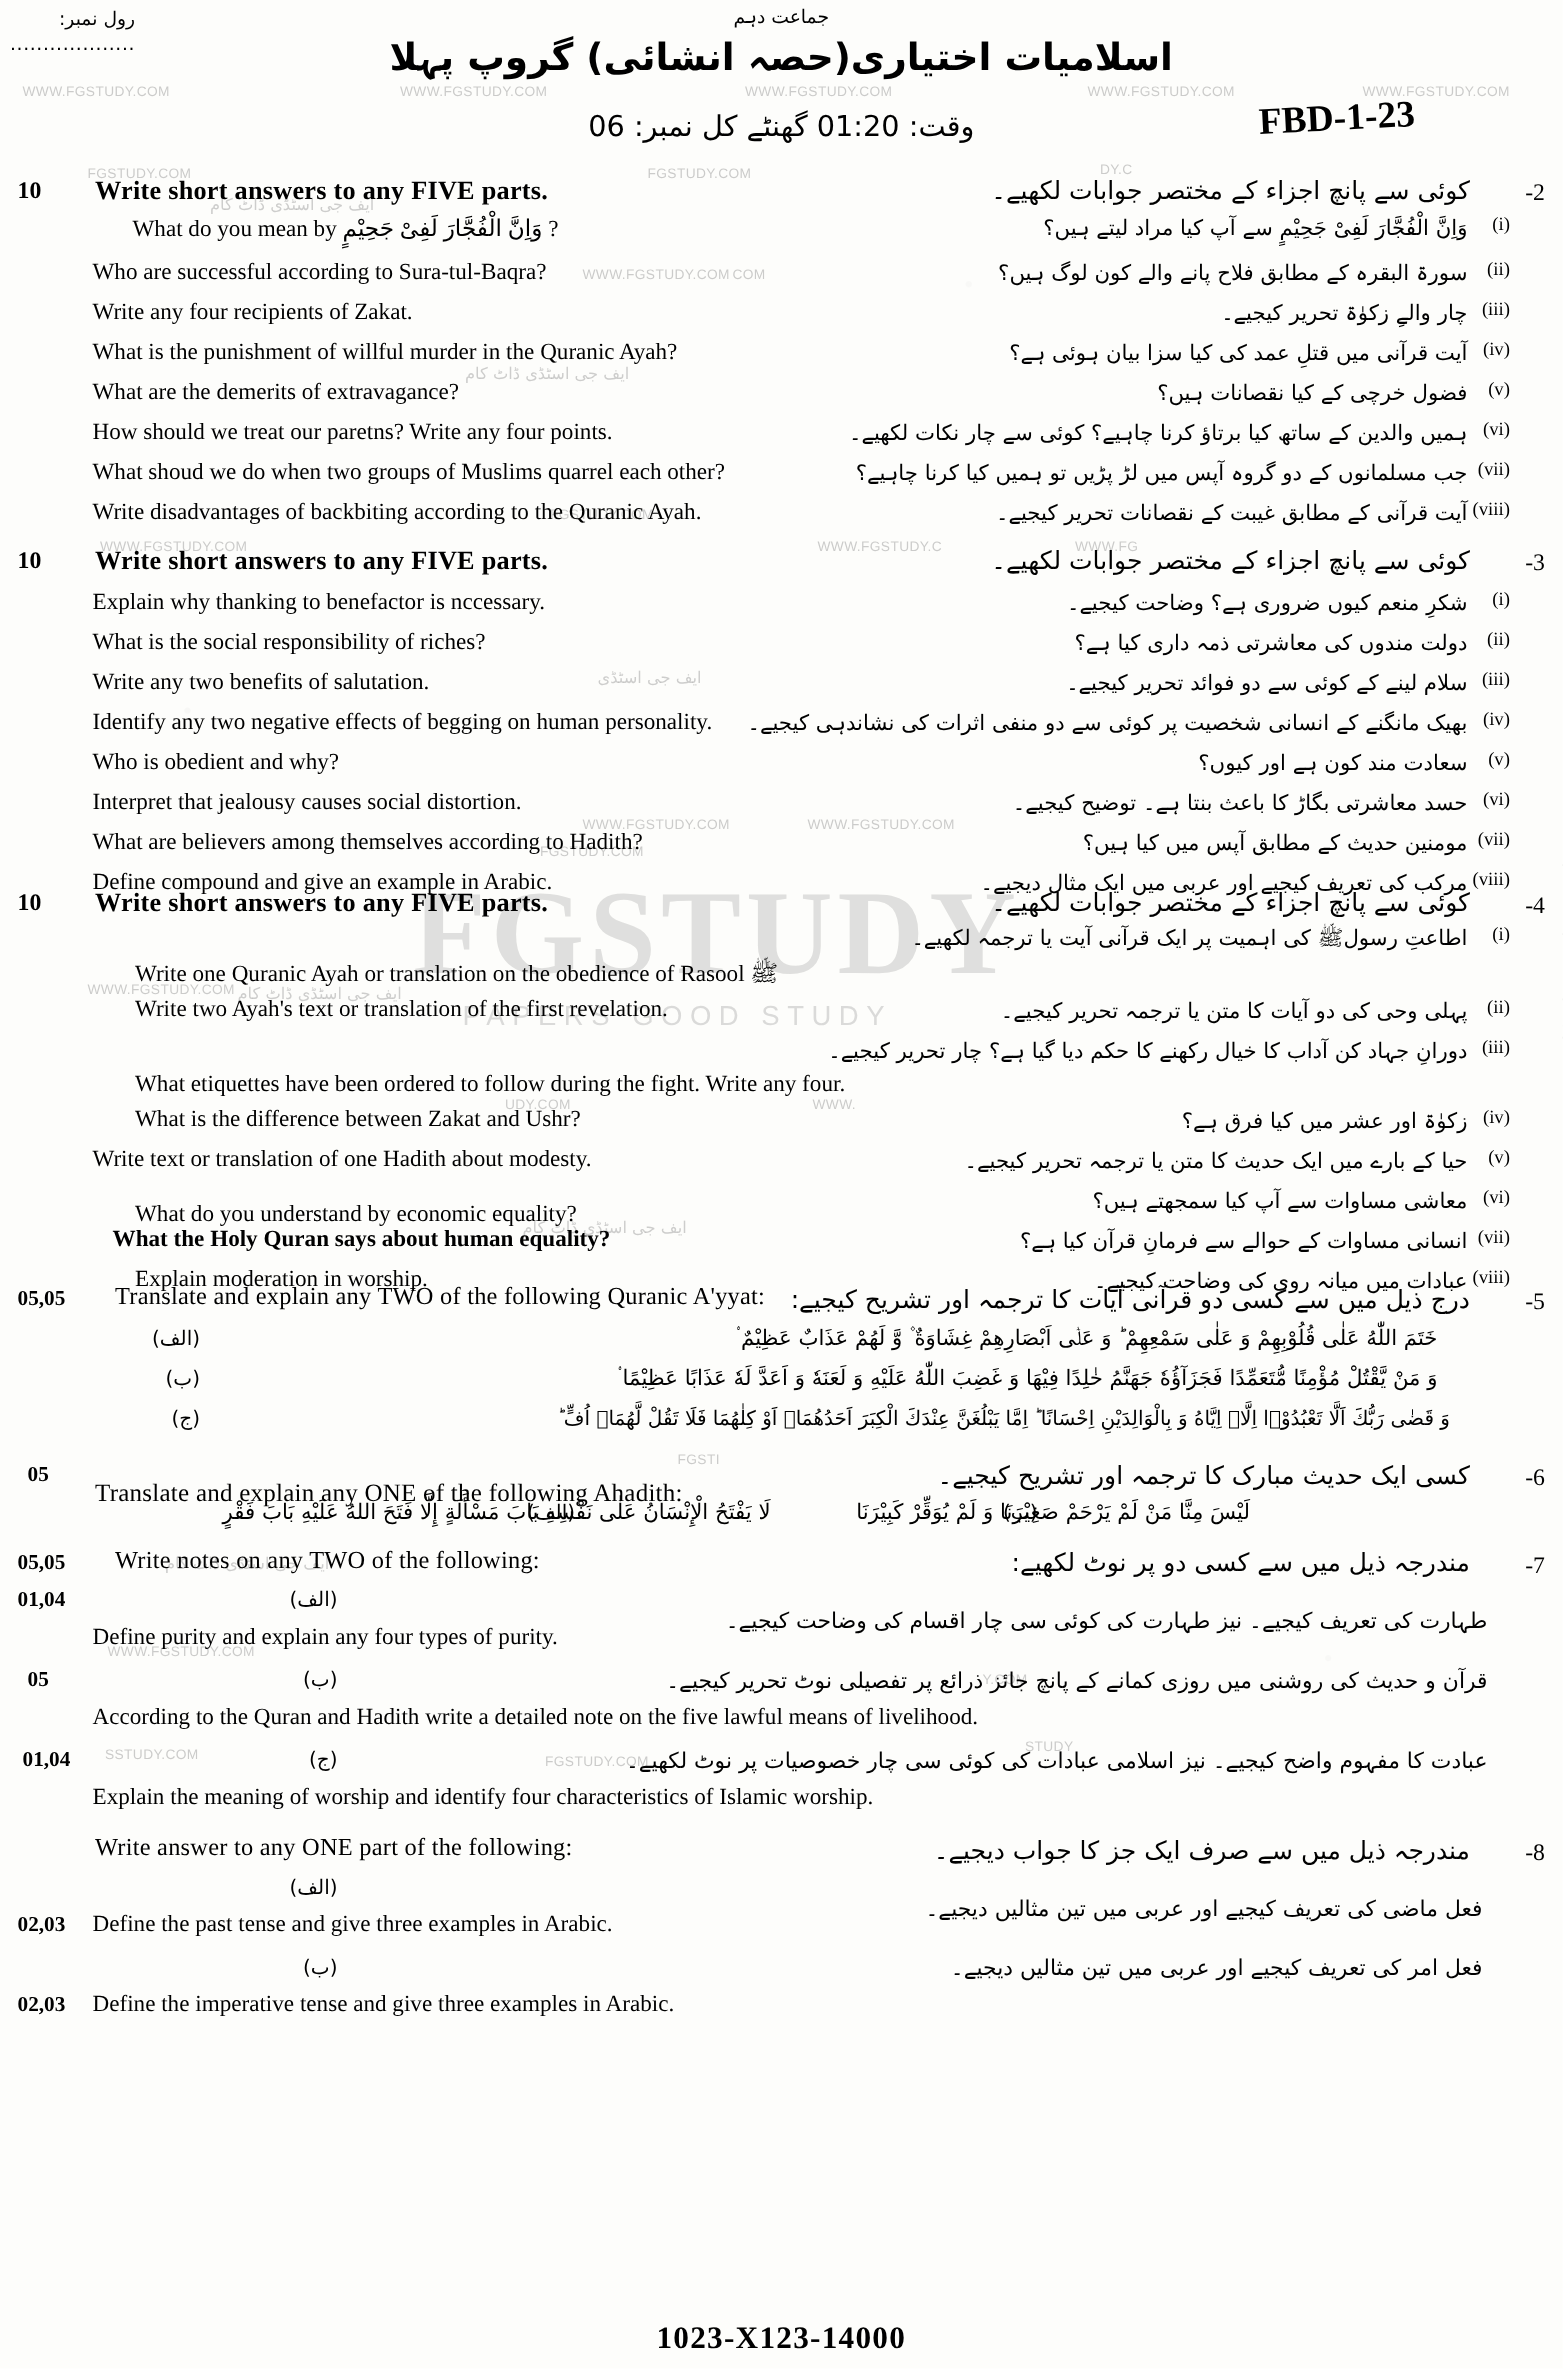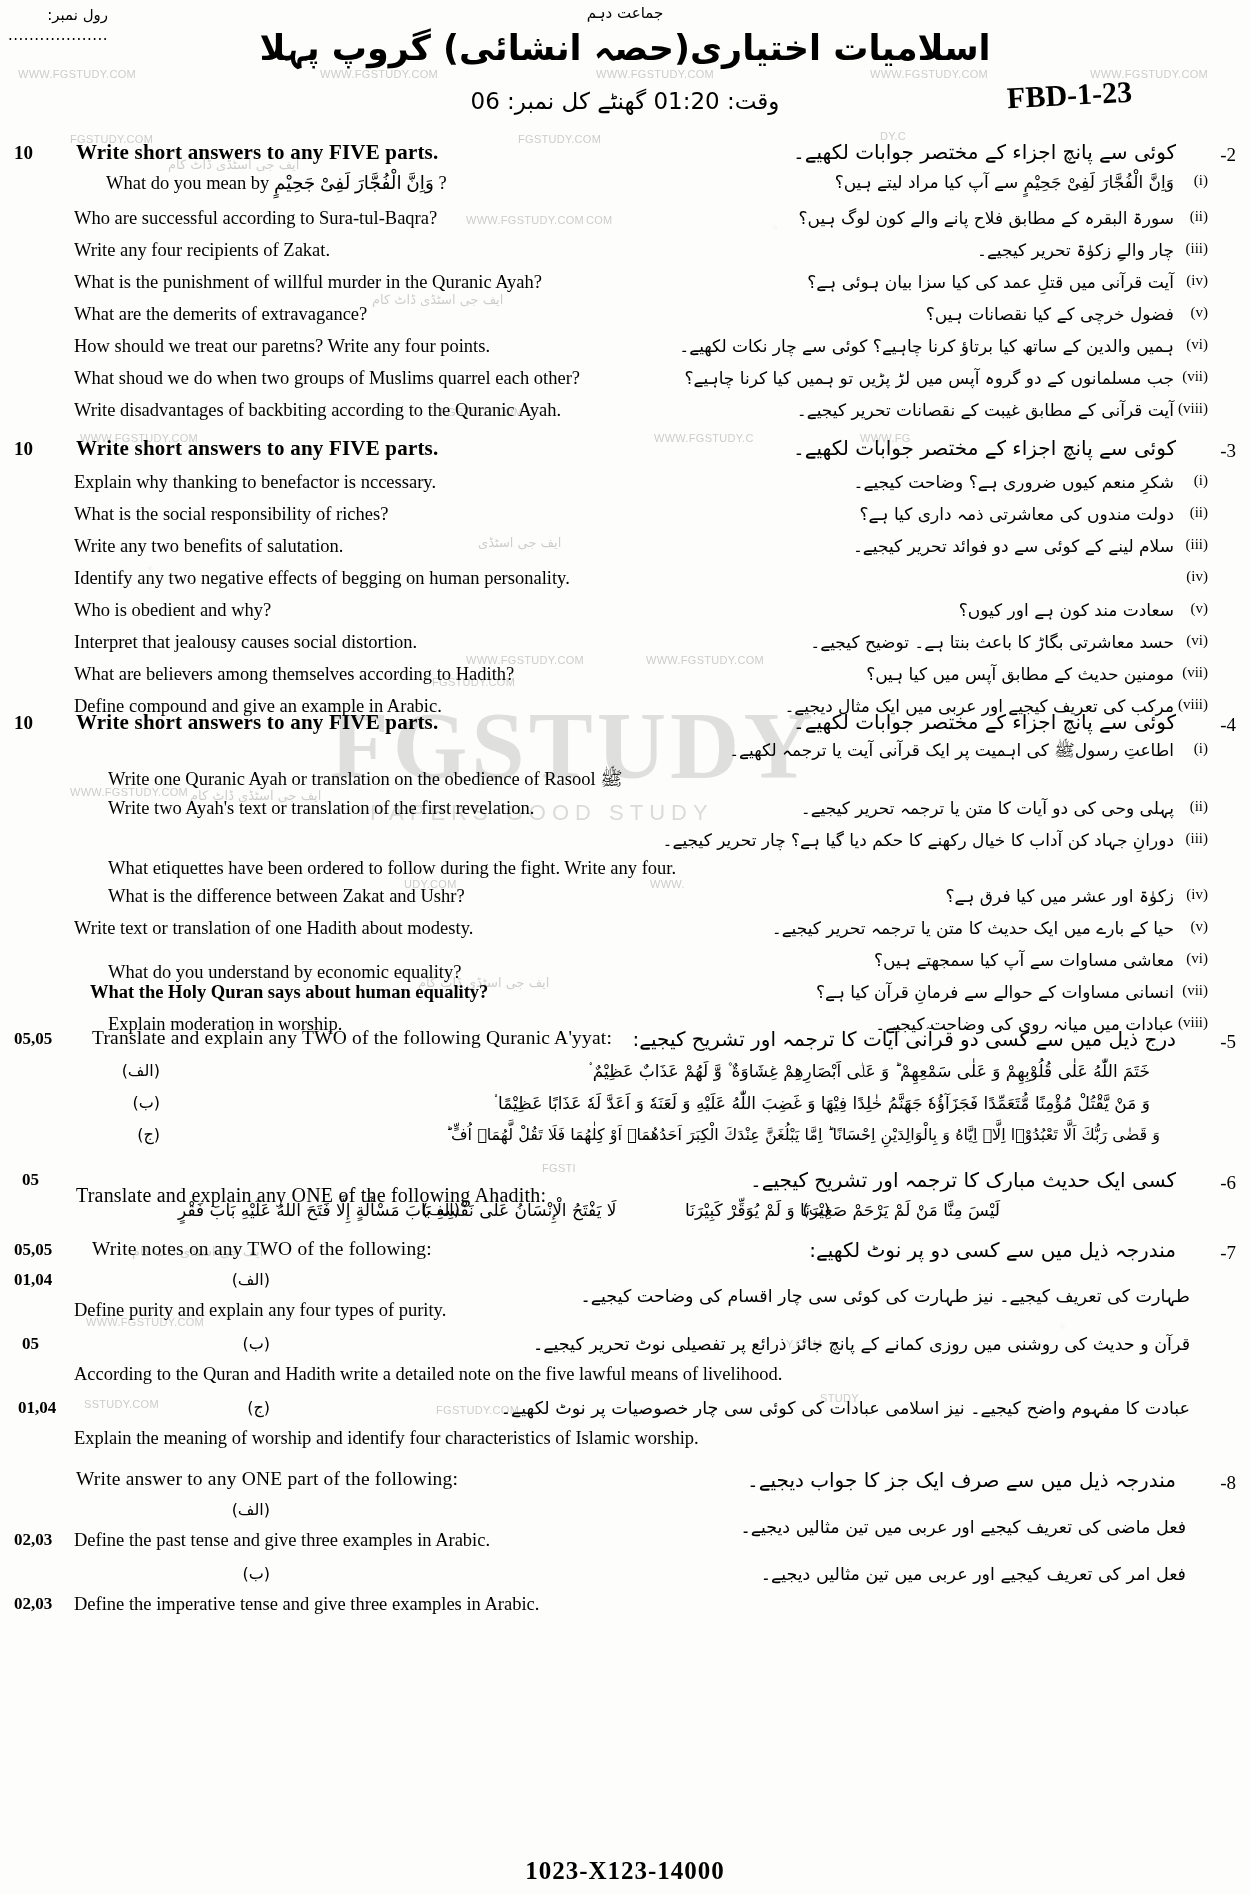--- a/index.html
+++ b/index.html
@@ -34,21 +34,21 @@
     position:absolute; left:8px; top:6px;
     font-size:15px; letter-spacing:.5px;
   }
   .hdr-rollno .dots { display:block; font-size:15px; margin-top:2px;}
   .hdr-class {
     position:absolute; left:0; right:0; top:4px;
     text-align:center; font-size:15px;
   }
   .hdr-title {
     position:absolute; left:0; right:0; top:28px;
-    text-align:center; font-size:35px; font-weight:bold;
+    text-align:center; font-size:30px; font-weight:bold;
     letter-spacing:1px;
   }
   .hdr-time {
     position:absolute; left:0; right:0; top:88px;
     text-align:center; font-size:23px;
   }
   .hdr-code {
     position:absolute; right:118px; top:78px;
     font-size:30px; font-weight:bold;
     font-family:"Liberation Serif", serif;
@@ -255,20 +255,21 @@
       <span class="rom-ur urdu">دولت مندوں کی معاشرتی ذمہ داری کیا ہے؟</span>
       <span class="en">What is the social responsibility of riches?</span>
     </div>
     <div class="row" style="top:100px;">
       <span class="rom">(iii)</span>
       <span class="rom-ur urdu">سلام لینے کے کوئی سے دو فوائد تحریر کیجیے۔</span>
       <span class="en">Write any two benefits of salutation.</span>
     </div>
     <div class="row" style="top:132px;">
       <span class="rom">(iv)</span>
+      <span class="rom-ur urdu">بھیک مانگنے کے انسانی شخصیت پر کوئی سے دو منفی اثرات کی نشاندہی کیجیے۔</span>
       <span class="en">Identify any two negative effects of begging on human personality.</span>
     </div>
     <div class="row" style="top:164px;">
       <span class="rom">(v)</span>
       <span class="rom-ur urdu">سعادت مند کون ہے اور کیوں؟</span>
       <span class="en">Who is obedient and why?</span>
     </div>
     <div class="row" style="top:196px;">
       <span class="rom">(vi)</span>
       <span class="rom-ur urdu">حسد معاشرتی بگاڑ کا باعث بنتا ہے۔ توضیح کیجیے۔</span>

